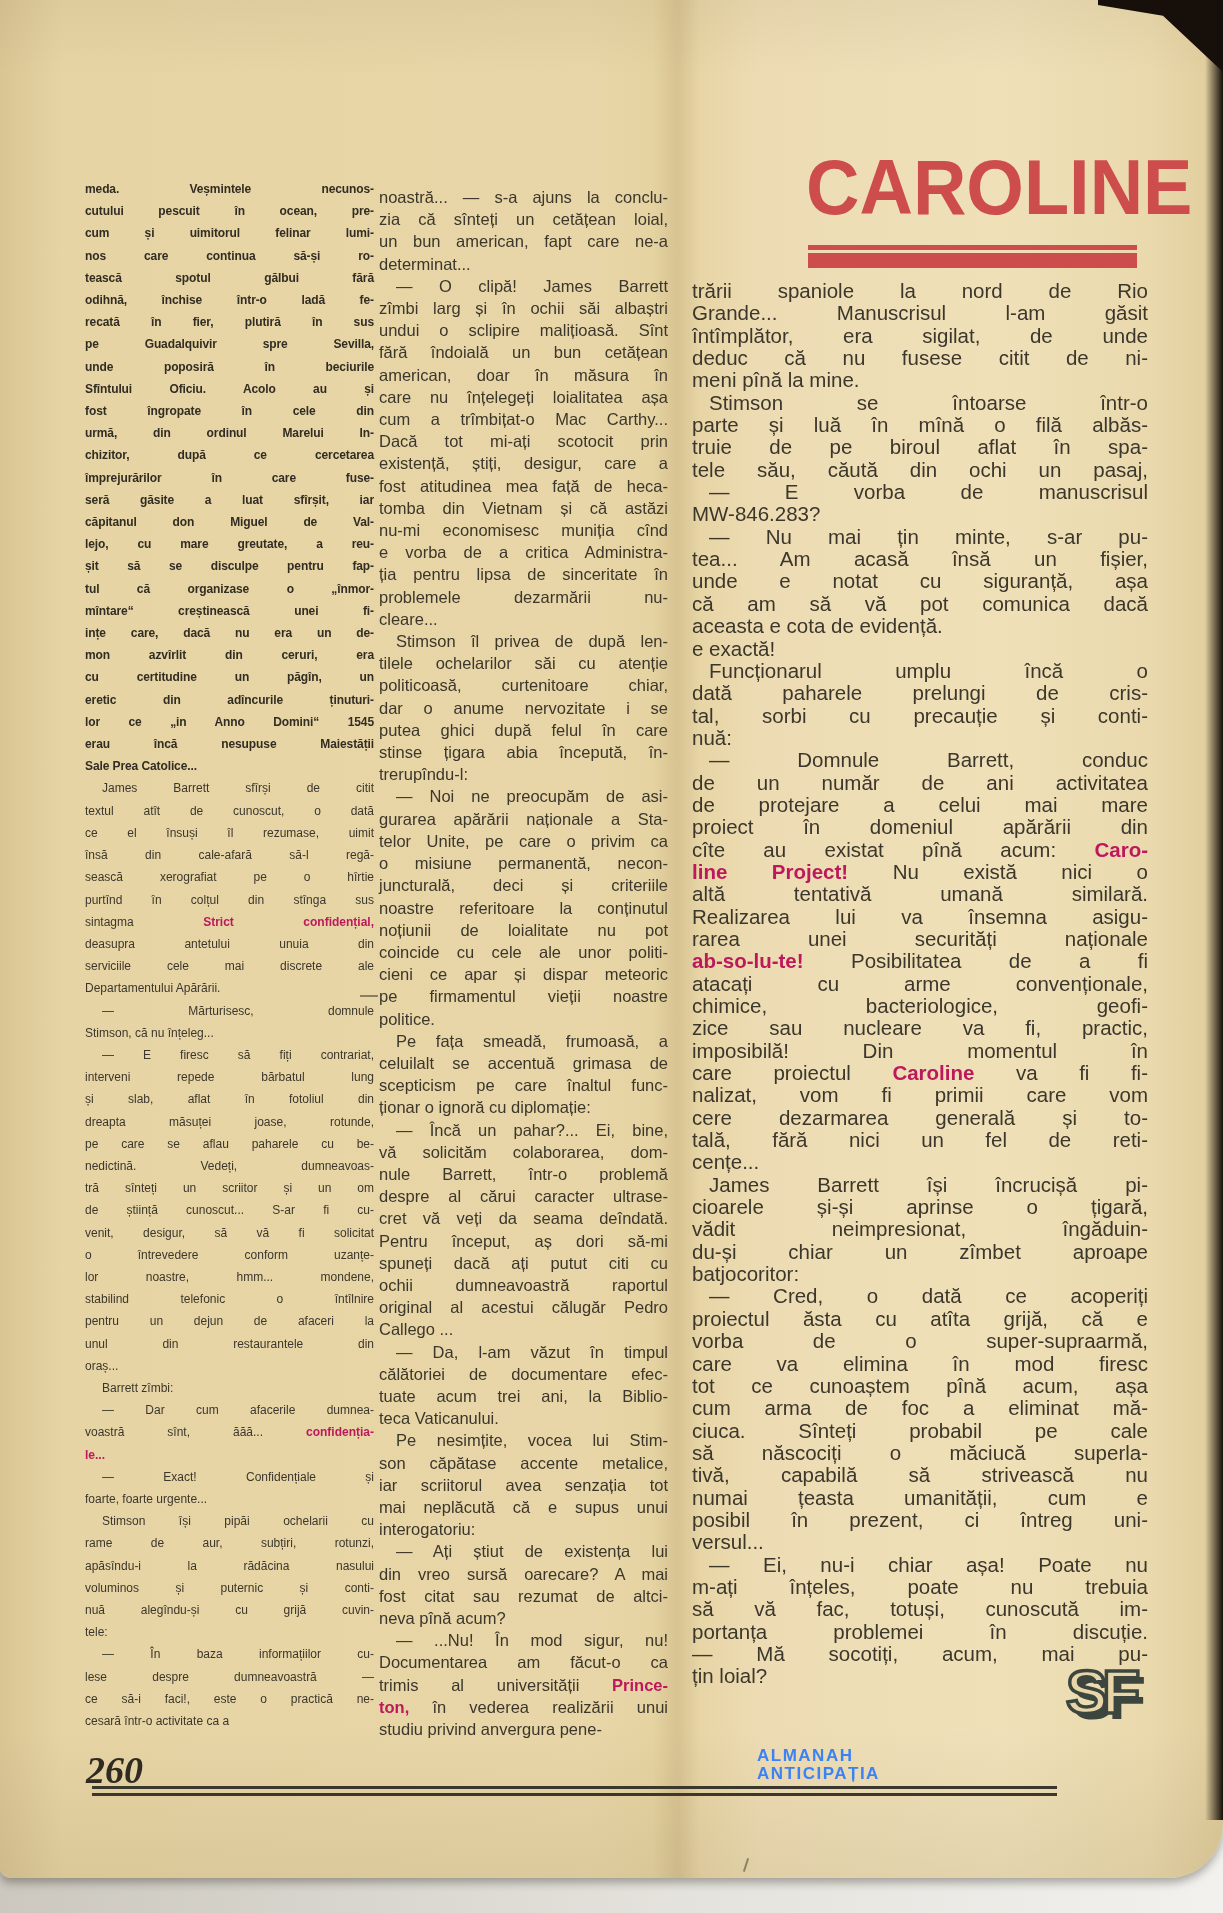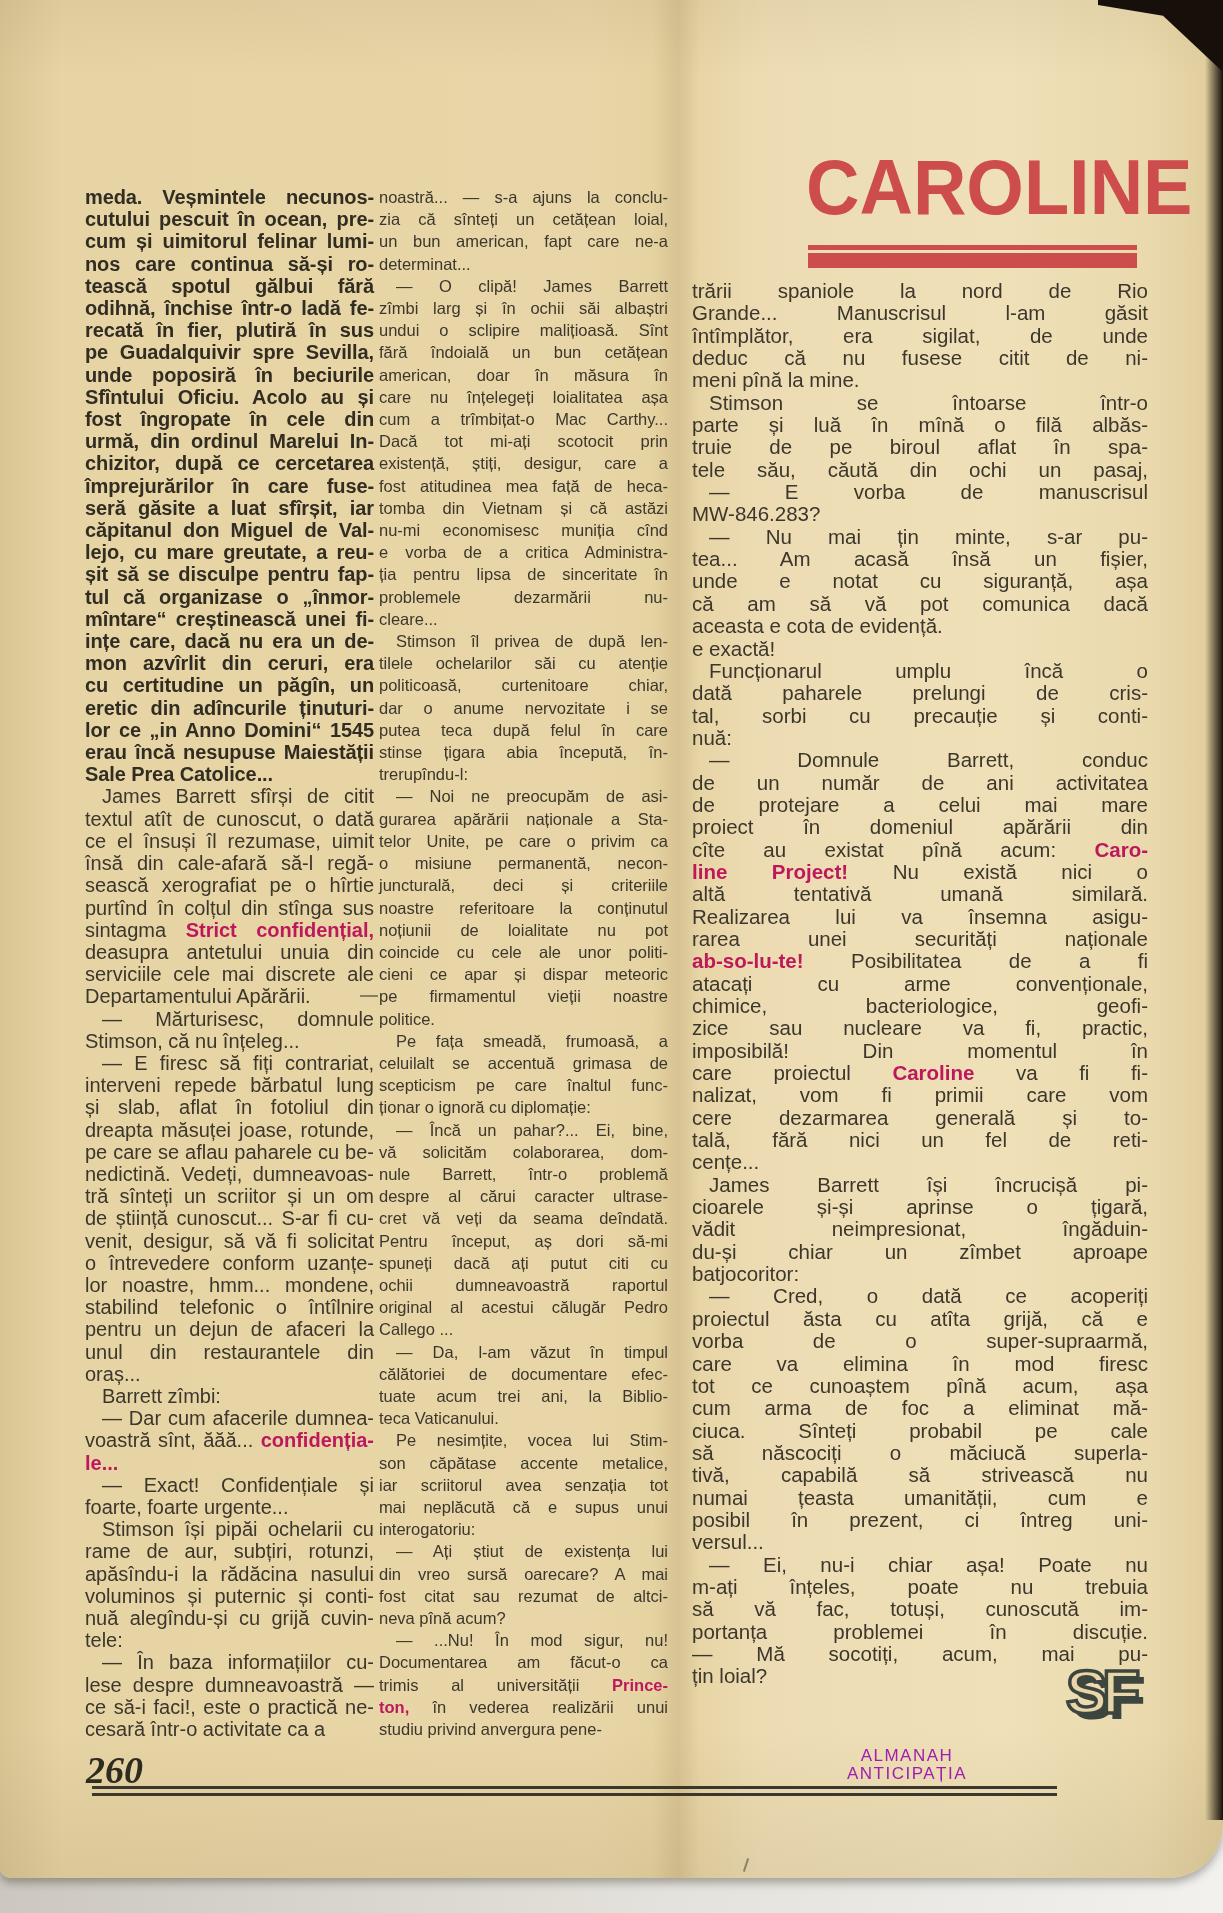--- a/index.html
+++ b/index.html
@@ -36,43 +36,43 @@
   .rule-thin{position:absolute;left:808px;top:245px;width:329px;height:5px;background:#cd4c4c;}
   .rule-thick{position:absolute;left:808px;top:253px;width:329px;height:15px;background:#cd4c4c;}
   .pagenum{
     position:absolute;left:86px;top:1748px;
     font-family:Liberation Serif, serif;font-style:italic;font-weight:700;
     font-size:38px;color:#2f2b21;
   }
   .footer-rule{position:absolute;left:92px;top:1786px;width:965px;height:4px;
     border-top:3px solid #3c372c;border-bottom:3px solid #3c372c;}
   .brand{
-    position:absolute;left:757px;top:1747px;width:300px;text-align:center;
-    font-weight:400;font-size:17px;line-height:18px;letter-spacing:1.5px;color:#a21caf;
+    position:absolute;left:757px;top:1747px;width:300px;text-align:left;
+    font-weight:700;font-size:17px;line-height:18px;letter-spacing:1.5px;color:#3b82f6;
   }
   .sf{
     position:absolute;left:1066px;top:1656px;
     font-weight:800;font-size:62px;letter-spacing:-5px;color:#e8d6a8;
     -webkit-text-stroke:3.5px #3d453f;
     text-shadow:6px 6px 0 #3d453f;
   }
   .stray-dash{position:absolute;left:360px;top:995px;width:18px;height:2px;background:rgba(60,55,44,0.55);}
   .stray-slash{position:absolute;left:745px;top:1858px;width:2px;height:14px;background:rgba(60,55,44,0.5);transform:rotate(18deg);}
 </style>
 </head>
 <body>
 
 <div class="page"></div>
 <div class="fold-shadow"></div>
 
 <div class="caroline">CAROLINE</div>
 <div class="rule-thin"></div>
 <div class="rule-thick"></div>
 
-<div class="col" style="left: 85px; top: 186px; width: 289px; font-size: 20px; line-height: 22.2px;">
+<div class="col" style="left: 85px; top: 178px; width: 289px; font-size: 12px; line-height: 22.2px;">
     <div class="line bold-par">meda. Veșmintele necunos-</div>
     <div class="line bold-par">cutului pescuit în ocean, pre-</div>
     <div class="line bold-par">cum și uimitorul felinar lumi-</div>
     <div class="line bold-par">nos care continua să-și ro-</div>
     <div class="line bold-par">tească spotul gălbui fără</div>
     <div class="line bold-par">odihnă, închise într-o ladă fe-</div>
     <div class="line bold-par">recată în fier, plutiră în sus</div>
     <div class="line bold-par">pe Guadalquivir spre Sevilla,</div>
     <div class="line bold-par">unde poposiră în beciurile</div>
     <div class="line bold-par">Sfîntului Oficiu. Acolo au și</div>
@@ -155,21 +155,21 @@
     <div class="line">tomba din Vietnam și că astăzi</div>
     <div class="line">nu-mi economisesc muniția cînd</div>
     <div class="line">e vorba de a critica Administra-</div>
     <div class="line">ția pentru lipsa de sinceritate în</div>
     <div class="line">problemele dezarmării nu-</div>
     <div class="line end">cleare...</div>
     <div class="line ind">Stimson îl privea de după len-</div>
     <div class="line">tilele ochelarilor săi cu atenție</div>
     <div class="line">politicoasă, curtenitoare chiar,</div>
     <div class="line">dar o anume nervozitate i se</div>
-    <div class="line">putea teca după felul în care</div>
+    <div class="line">putea ghici după felul în care</div>
     <div class="line">stinse țigara abia începută, în-</div>
     <div class="line end">trerupîndu-l:</div>
     <div class="line ind">— Noi ne preocupăm de asi-</div>
     <div class="line">gurarea apărării naționale a Sta-</div>
     <div class="line">telor Unite, pe care o privim ca</div>
     <div class="line">o misiune permanentă, necon-</div>
     <div class="line">juncturală, deci și criteriile</div>
     <div class="line">noastre referitoare la conținutul</div>
     <div class="line">noțiunii de loialitate nu pot</div>
     <div class="line">coincide cu cele ale unor politi-</div>

